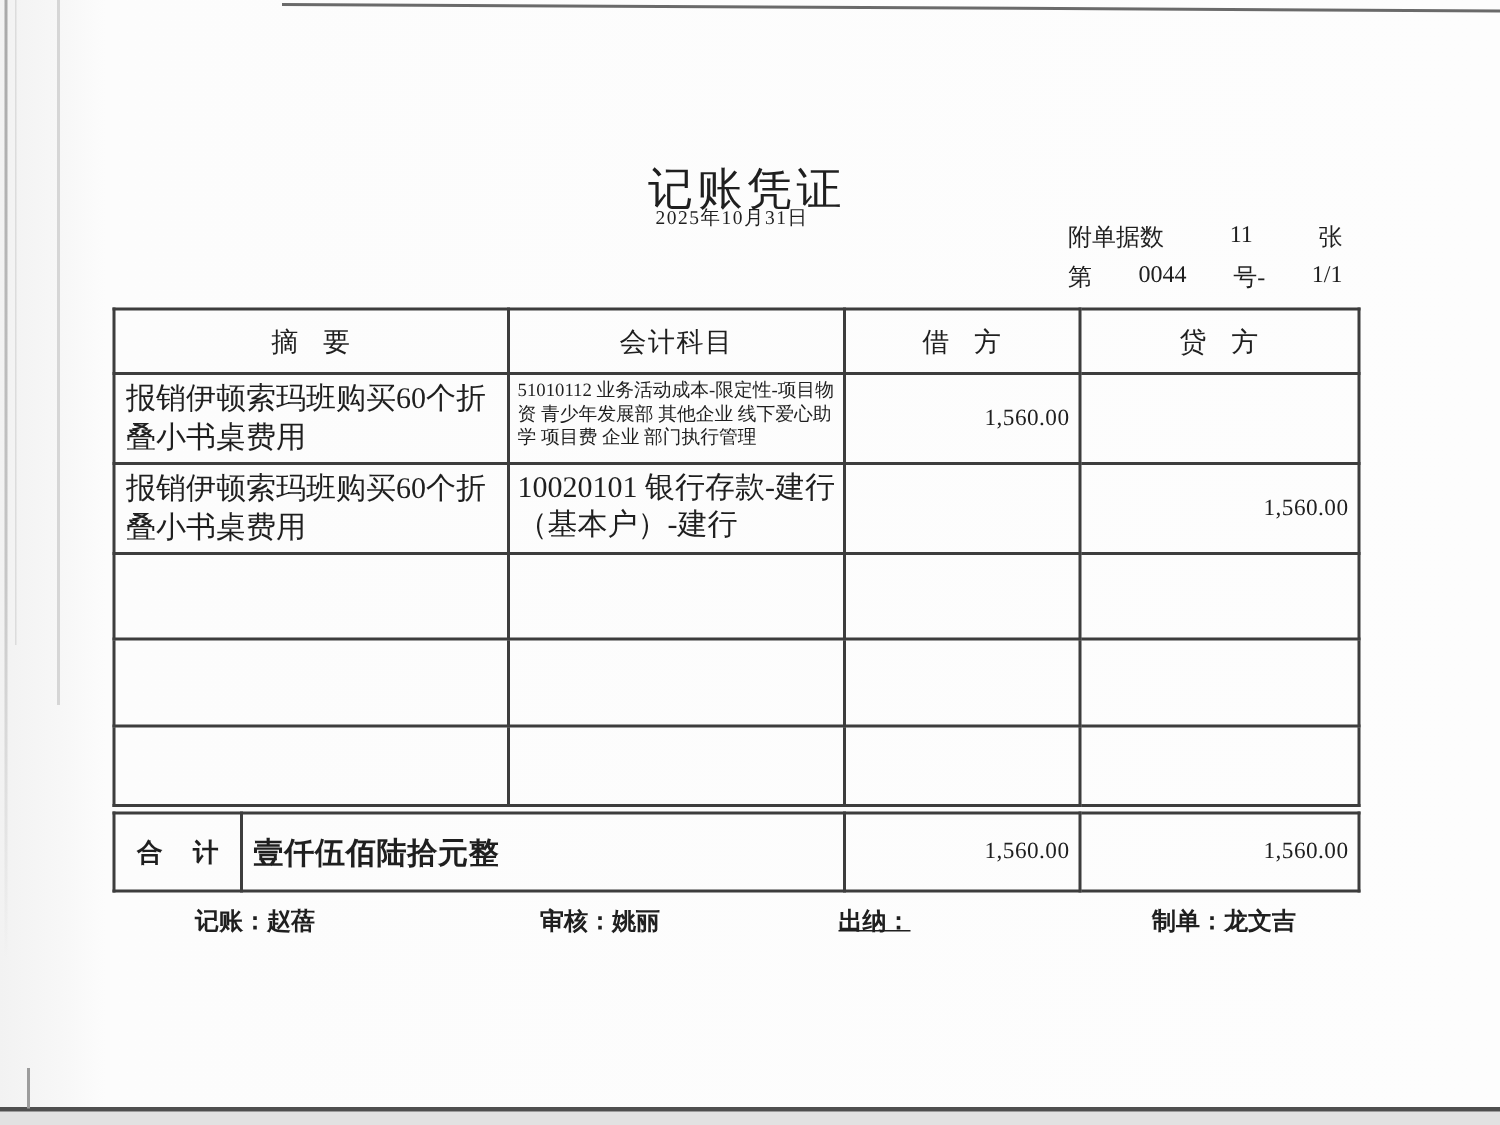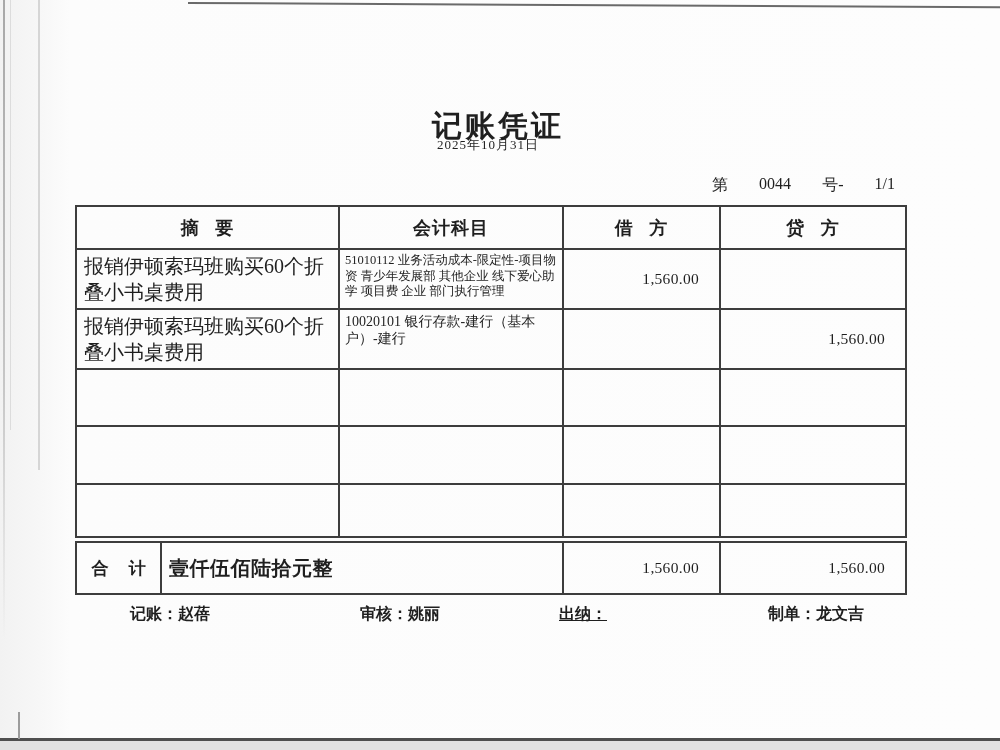--- a/index.html
+++ b/index.html
@@ -18,59 +18,64 @@
   .art{position:absolute;pointer-events:none;}
   .top-edge-line{left:188px;top:2px;width:812px;height:2px;background:#6a6a6a;transform:rotate(0.30deg);transform-origin:left center;}
   .bottom-edge-line{left:0;top:738px;width:1000px;height:3px;background:#4f4f4f;}
   .vline-a{left:3px;top:0;width:2px;height:640px;background:linear-gradient(#a8a8a8,#c6c6c6 60%,rgba(200,200,200,0));}
   .vline-b{left:10px;top:0;width:1px;height:430px;background:#dcdcdc;}
   .vline-c{left:38px;top:0;width:2px;height:470px;background:#d6d6d6;}
   .vline-d{left:18px;top:712px;width:2px;height:27px;background:#9c9c9c;}
   
   .title{
     position:absolute;left:0;top:106px;width:996px;margin:0;
-    text-align:center;font-size:30px;font-weight:bold;letter-spacing:3px;
+    text-align:center;font-size:30px;font-weight:normal;letter-spacing:3px;
   }
   .date-line{
     position:absolute;left:0;top:136px;width:976px;
     text-align:center;font-size:13px;letter-spacing:1px;
   }
   .attach-line{
     position:absolute;left:712px;top:148px;width:183px;
     display:flex;justify-content:space-between;font-size:16px;
   }
   .number-line{
     position:absolute;left:712px;top:175px;width:183px;
     display:flex;justify-content:space-between;font-size:16px;
   }
   .unit-line{position:absolute;left:78px;top:177px;font-size:16px;}
   .unit-line .val{margin-left:8px;}
   
   table{position:absolute;border-collapse:collapse;table-layout:fixed;}
   td{border:2px solid #3d3d3d;padding:0;overflow:hidden;}
   .main-table{left:75px;top:205px;width:830px;}
   .total-table{left:75px;top:541px;width:830px;}
-  .th{font-size:18px;font-weight:bold;text-align:center;vertical-align:middle;word-spacing:10px;letter-spacing:1px;}
+  .th{font-size:18px;font-weight:normal;text-align:center;vertical-align:middle;word-spacing:10px;letter-spacing:1px;}
   .c-sum{font-size:20px;vertical-align:top;padding:3px 6px 0 7px;line-height:1.32;}
   .c-subj{font-size:12.5px;vertical-align:top;padding:3px 4px 0 5px;line-height:1.24;margin-top:30px;}
-  .c-amt{font-size:15.5px;text-align:right;vertical-align:middle;padding-right:20px;letter-spacing:0.3px;}
+  .c-amt{font-size:15.5px;text-align:right;vertical-align:middle;padding-right:6px;letter-spacing:0.3px;}
   .total-label{font-size:17px;font-weight:bold;text-align:center;vertical-align:middle;word-spacing:16px;margin-top:12px;}
   .total-words{font-size:20px;font-weight:bold;vertical-align:middle;padding-left:7px;letter-spacing:0.5px;}
   
   .footer-item{position:absolute;top:604px;font-size:16px;font-weight:600;margin-left:15px;}
   .f1{left:115px;} .f2{left:345px;font-family:Liberation Serif, serif;} .f3{left:544px;text-decoration:underline;} .f4{left:753px;}
 </style>
 </head>
 <body>
 
 <div class="paper">
 
   <h1 class="title">记账凭证</h1>
   <div class="date-line">2025年10月31日</div>
 
+  <div class="attach-line">
+    <span>附单据数</span>
+    <span>11</span>
+    <span>张</span>
+  </div>
 
   <div class="number-line">
     <span>第</span>
     <span>0044</span>
     <span>号-</span>
     <span>1/1</span>
   </div>
 
 
   <table class="main-table">
@@ -88,21 +93,21 @@
       <td class="th">贷 方</td>
     </tr>
     <tr style="height:60px">
       <td class="c-sum">报销伊顿索玛班购买60个折叠小书桌费用</td>
       <td class="c-subj">51010112 业务活动成本-限定性-项目物资 青少年发展部 其他企业 线下爱心助学 项目费 企业 部门执行管理</td>
       <td class="c-amt">1,560.00</td>
       <td class="c-amt"></td>
     </tr>
     <tr style="height:60px">
       <td class="c-sum">报销伊顿索玛班购买60个折叠小书桌费用</td>
-      <td class="c-subj" style="font-size:14px">10020101 银行存款-建行（基本户）-建行</td>
+      <td class="c-subj" style="font-size:20px">10020101 银行存款-建行（基本户）-建行</td>
       <td class="c-amt"></td>
       <td class="c-amt">1,560.00</td>
     </tr>
     <tr style="height:57px">
       <td class="c-sum"></td>
       <td class="c-subj"></td>
       <td class="c-amt"></td>
       <td class="c-amt"></td>
     </tr>
     <tr style="height:58px">

